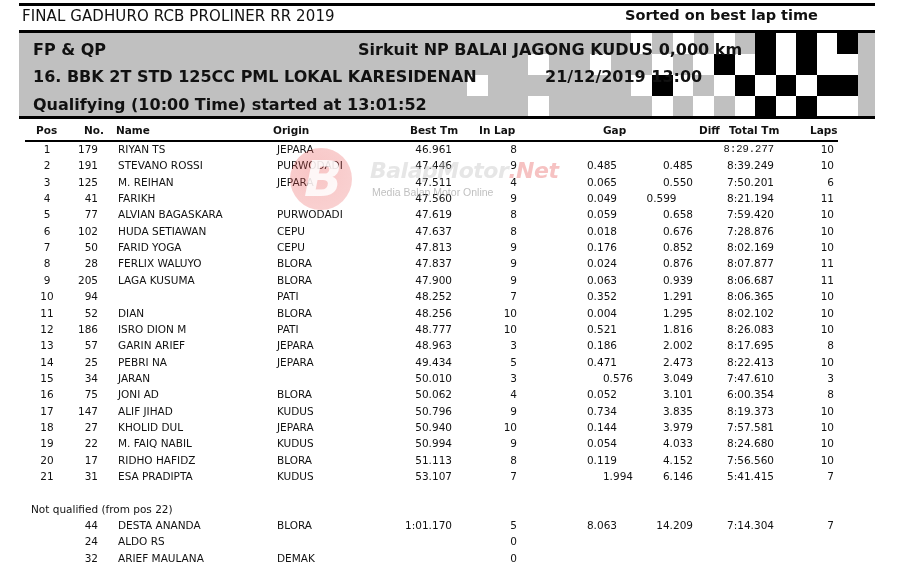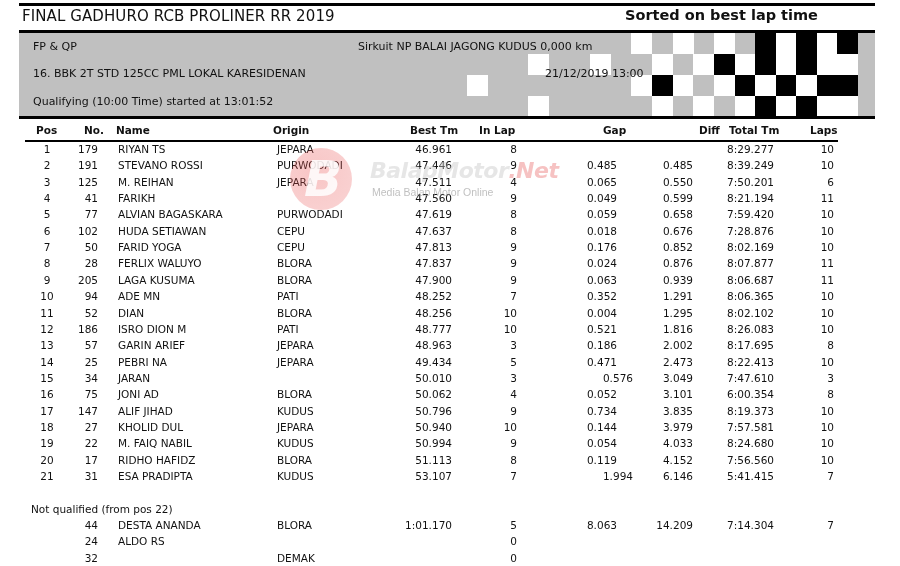--- a/index.html
+++ b/index.html
@@ -3,21 +3,21 @@
 <meta charset="utf-8">
 <style>
   html, body { margin:0; padding:0; background:#ffffff; }
   body { width:900px; height:566px; position:relative; overflow:hidden;
          font-family:"DejaVu Sans", "Liberation Sans", sans-serif; color:#111; }
   .rule { position:absolute; left:19px; width:856px; background:#000; }
   #title { position:absolute; left:22px; top:7px; font-size:15px; letter-spacing:0.1px; }
   #sorted { position:absolute; left:625px; top:7px; font-size:14.5px; font-weight:bold; }
   #band { position:absolute; left:19px; top:33px; width:856px; height:83px; background:#c0c0c0; }
   #checker { position:absolute; left:0; top:0; width:856px; height:83px; }
-  .hb { position:absolute; font-size:11px; white-space:nowrap; }
+  .hb { position:absolute; font-size:16px; white-space:nowrap;font-weight:bold; }
   .th { position:absolute; top:124px; font-size:10.5px; font-weight:bold; white-space:nowrap; }
   .row { position:absolute; left:0; width:900px; height:16px; font-size:10.5px; }
   .cell { position:absolute; white-space:nowrap; top:0; line-height:16px; }
   .r { text-align:right; }
   .c { text-align:center; }
   #watermark { position:absolute; left:290px; top:148px; width:310px; height:64px; pointer-events:none; }
   #wm-b { position:absolute; left:0; top:0; width:62px; height:62px; border-radius:50%;
           background:radial-gradient(circle at 40% 40%, rgba(235,90,90,0.35), rgba(230,60,60,0.22)); }
   #wm-b span { position:absolute; left:14px; top:2px; font-size:50px; font-weight:bold; font-style:italic;
                color:rgba(255,255,255,0.85); font-family:"DejaVu Sans", sans-serif; }
@@ -108,21 +108,21 @@
 <div id="results">
     <div class="row" style="top: 141px;">
       <span class="cell c" style="left: 26px; width: 42px;">1</span>
       <span class="cell r" style="left: 60px; width: 38px;">179</span>
       <span class="cell " style="left: 118px; width: 150px;">RIYAN TS</span>
       <span class="cell " style="left: 277px; width: 110px;">JEPARA</span>
       <span class="cell r" style="left: 380px; width: 72px;">46.961</span>
       <span class="cell r" style="left: 470px; width: 47px;">8</span>
       <span class="cell r" style="left: 560px; width: 57px;"></span>
       <span class="cell r" style="left: 630px; width: 63px;"></span>
-      <span class="cell r" style="left: 700px; width: 74px;">8:29.277</span>
+      <span class="cell r" style="left: 700px; width: 74px; font-family: Liberation Mono, monospace;">8:29.277</span>
       <span class="cell r" style="left: 790px; width: 44px;">10</span>
     </div>
     <div class="row" style="top: 157.35px;">
       <span class="cell c" style="left: 26px; width: 42px;">2</span>
       <span class="cell r" style="left: 60px; width: 38px;">191</span>
       <span class="cell " style="left: 118px; width: 150px;">STEVANO ROSSI</span>
       <span class="cell " style="left: 277px; width: 110px;">PURWODADI</span>
       <span class="cell r" style="left: 380px; width: 72px;">47.446</span>
       <span class="cell r" style="left: 470px; width: 47px;">9</span>
       <span class="cell r" style="left: 560px; width: 57px;">0.485</span>
@@ -143,21 +143,21 @@
       <span class="cell r" style="left: 790px; width: 44px;">6</span>
     </div>
     <div class="row" style="top: 190.05px;">
       <span class="cell c" style="left: 26px; width: 42px;">4</span>
       <span class="cell r" style="left: 60px; width: 38px;">41</span>
       <span class="cell " style="left: 118px; width: 150px;">FARIKH</span>
       <span class="cell " style="left: 277px; width: 110px;"></span>
       <span class="cell r" style="left: 380px; width: 72px;">47.560</span>
       <span class="cell r" style="left: 470px; width: 47px;">9</span>
       <span class="cell r" style="left: 560px; width: 57px;">0.049</span>
-      <span class="cell r" style="left: 630px; width: 63px;">0.599</span>
+      <span class="cell r" style="left: 630px; width: 63px; text-align: center;">0.599</span>
       <span class="cell r" style="left: 700px; width: 74px;">8:21.194</span>
       <span class="cell r" style="left: 790px; width: 44px;">11</span>
     </div>
     <div class="row" style="top: 206.4px;">
       <span class="cell c" style="left: 26px; width: 42px;">5</span>
       <span class="cell r" style="left: 60px; width: 38px;">77</span>
       <span class="cell " style="left: 118px; width: 150px;">ALVIAN BAGASKARA</span>
       <span class="cell " style="left: 277px; width: 110px;">PURWODADI</span>
       <span class="cell r" style="left: 380px; width: 72px;">47.619</span>
       <span class="cell r" style="left: 470px; width: 47px;">8</span>
@@ -210,21 +210,20 @@
       <span class="cell r" style="left: 380px; width: 72px;">47.900</span>
       <span class="cell r" style="left: 470px; width: 47px;">9</span>
       <span class="cell r" style="left: 560px; width: 57px;">0.063</span>
       <span class="cell r" style="left: 630px; width: 63px;">0.939</span>
       <span class="cell r" style="left: 700px; width: 74px;">8:06.687</span>
       <span class="cell r" style="left: 790px; width: 44px;">11</span>
     </div>
     <div class="row" style="top: 288.15px;">
       <span class="cell c" style="left: 26px; width: 42px;">10</span>
       <span class="cell r" style="left: 60px; width: 38px;">94</span>
-      <span class="cell " style="left: 118px; width: 150px;">ADE MN</span>
       <span class="cell " style="left: 277px; width: 110px;">PATI</span>
       <span class="cell r" style="left: 380px; width: 72px;">48.252</span>
       <span class="cell r" style="left: 470px; width: 47px;">7</span>
       <span class="cell r" style="left: 560px; width: 57px;">0.352</span>
       <span class="cell r" style="left: 630px; width: 63px;">1.291</span>
       <span class="cell r" style="left: 700px; width: 74px;">8:06.365</span>
       <span class="cell r" style="left: 790px; width: 44px;">10</span>
     </div>
     <div class="row" style="top: 304.5px;">
       <span class="cell c" style="left: 26px; width: 42px;">11</span>
@@ -382,20 +381,21 @@
       <span class="cell r" style="left: 380px; width: 72px;"></span>
       <span class="cell r" style="left: 470px; width: 47px;">0</span>
       <span class="cell r" style="left: 560px; width: 57px;"></span>
       <span class="cell r" style="left: 630px; width: 63px;"></span>
       <span class="cell r" style="left: 700px; width: 74px;"></span>
       <span class="cell r" style="left: 790px; width: 44px;"></span>
     </div>
     <div class="row" style="top: 549.7px;">
       <span class="cell c" style="left: 26px; width: 42px;"></span>
       <span class="cell r" style="left: 60px; width: 38px;">32</span>
+      <span class="cell " style="left: 118px; width: 150px;">ARIEF MAULANA</span>
       <span class="cell " style="left: 277px; width: 110px;">DEMAK</span>
       <span class="cell r" style="left: 380px; width: 72px;"></span>
       <span class="cell r" style="left: 470px; width: 47px;">0</span>
       <span class="cell r" style="left: 560px; width: 57px;"></span>
       <span class="cell r" style="left: 630px; width: 63px;"></span>
       <span class="cell r" style="left: 700px; width: 74px;"></span>
       <span class="cell r" style="left: 790px; width: 44px;"></span>
     </div>
   </div>
 

